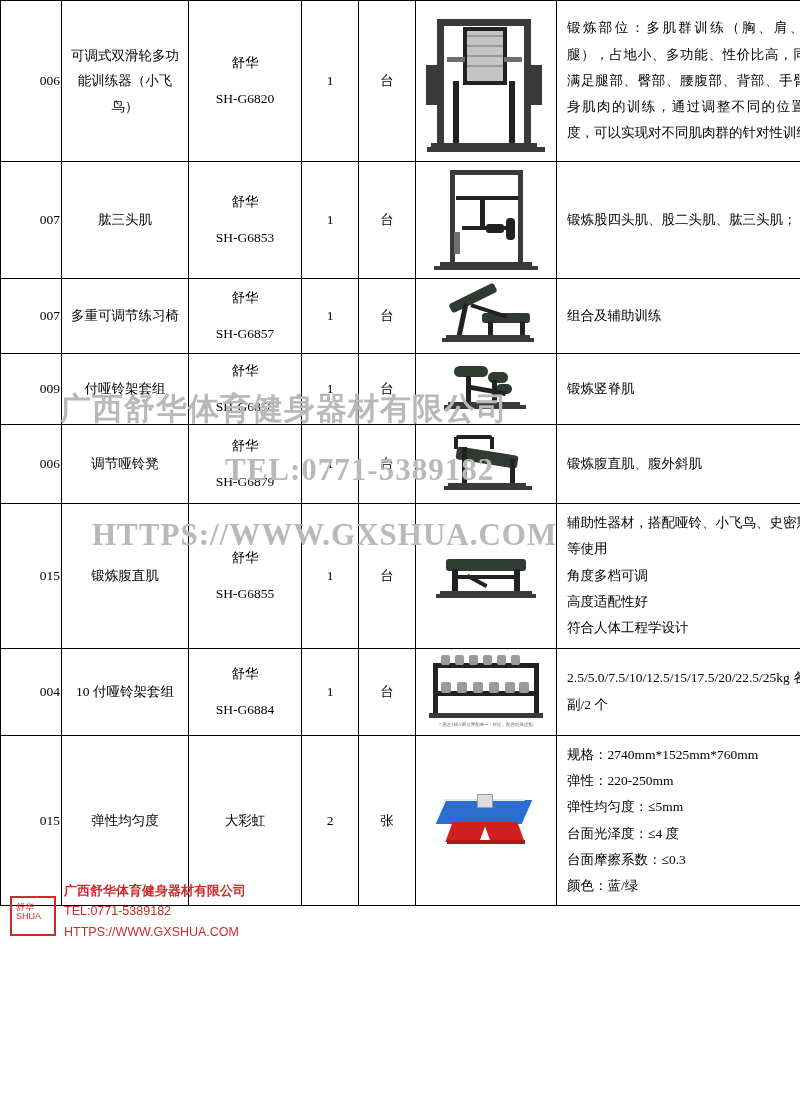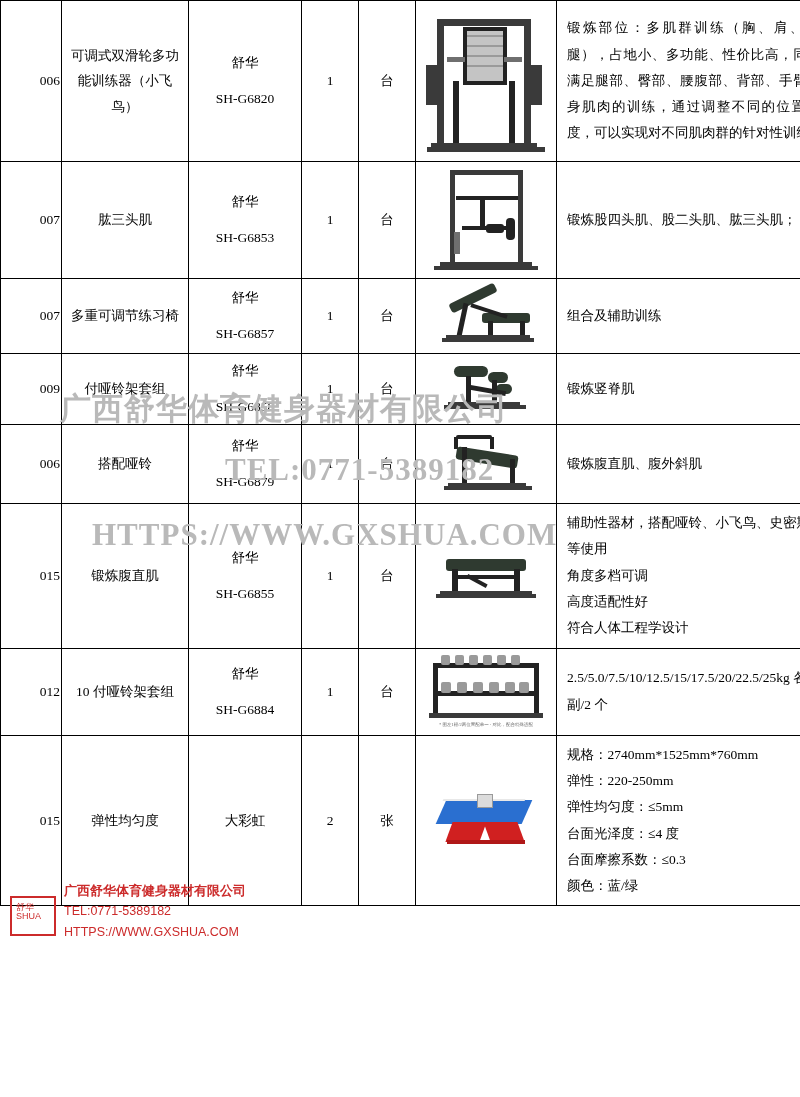--- a/index.html
+++ b/index.html
@@ -229,21 +229,21 @@
           <div class="bar" style="left:18px;top:47px;width:82px;height:4px;"></div>
         </div>
       </td>
       <td class="col-desc desc">
         <p>锻炼竖脊肌</p>
       </td>
     </tr>
 
     <tr>
       <td class="col-no">006</td>
-      <td class="col-name">搭配哑铃</td>
+      <td class="col-name">调节哑铃凳</td>
       <td class="col-brand">
         <span class="brand-line">舒华</span>
         <span class="brand-line">SH-G6879</span>
       </td>
       <td class="col-qty">1</td>
       <td class="col-unit">台</td>
       <td class="col-img">
         <div class="fig" style="width:120px;height:70px;">
           <div class="bar dk" style="left:30px;top:6px;width:36px;height:4px;border-radius:3px;"></div>
           <div class="bar dk" style="left:28px;top:8px;width:4px;height:12px;"></div>
@@ -282,21 +282,21 @@
       </td>
       <td class="col-desc desc">
         <p>辅助性器材，搭配哑铃、小飞鸟、史密斯机等使用</p>
         <p>角度多档可调</p>
         <p>高度适配性好</p>
         <p>符合人体工程学设计</p>
       </td>
     </tr>
 
     <tr>
-      <td class="col-no">012</td>
+      <td class="col-no">004</td>
       <td class="col-name">10 付哑铃架套组</td>
       <td class="col-brand">
         <span class="brand-line">舒华</span>
         <span class="brand-line">SH-G6884</span>
       </td>
       <td class="col-qty">1</td>
       <td class="col-unit">台</td>
       <td class="col-img">
         <div class="fig" style="width:126px;height:78px;">
           <div class="bar dk" style="left:10px;top:10px;width:106px;height:5px;"></div>

